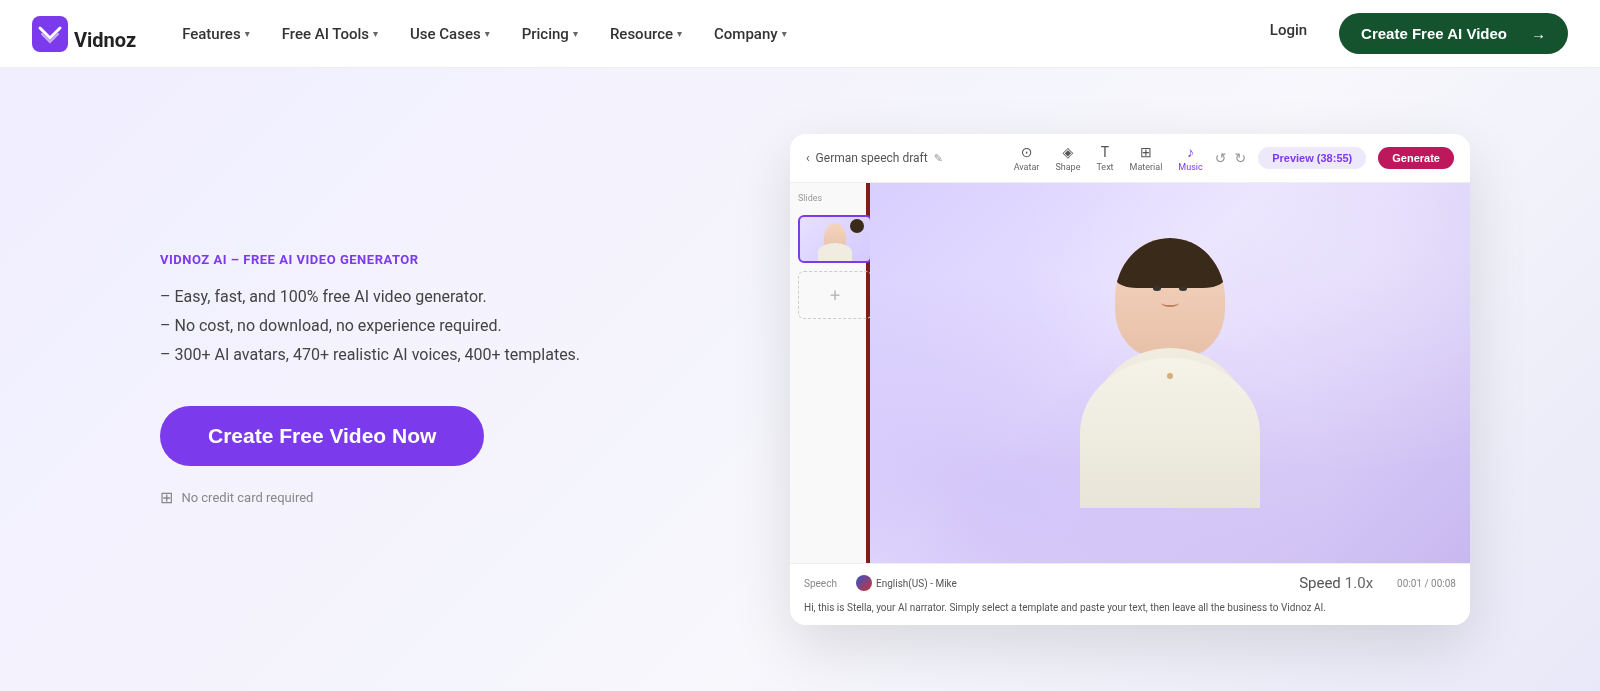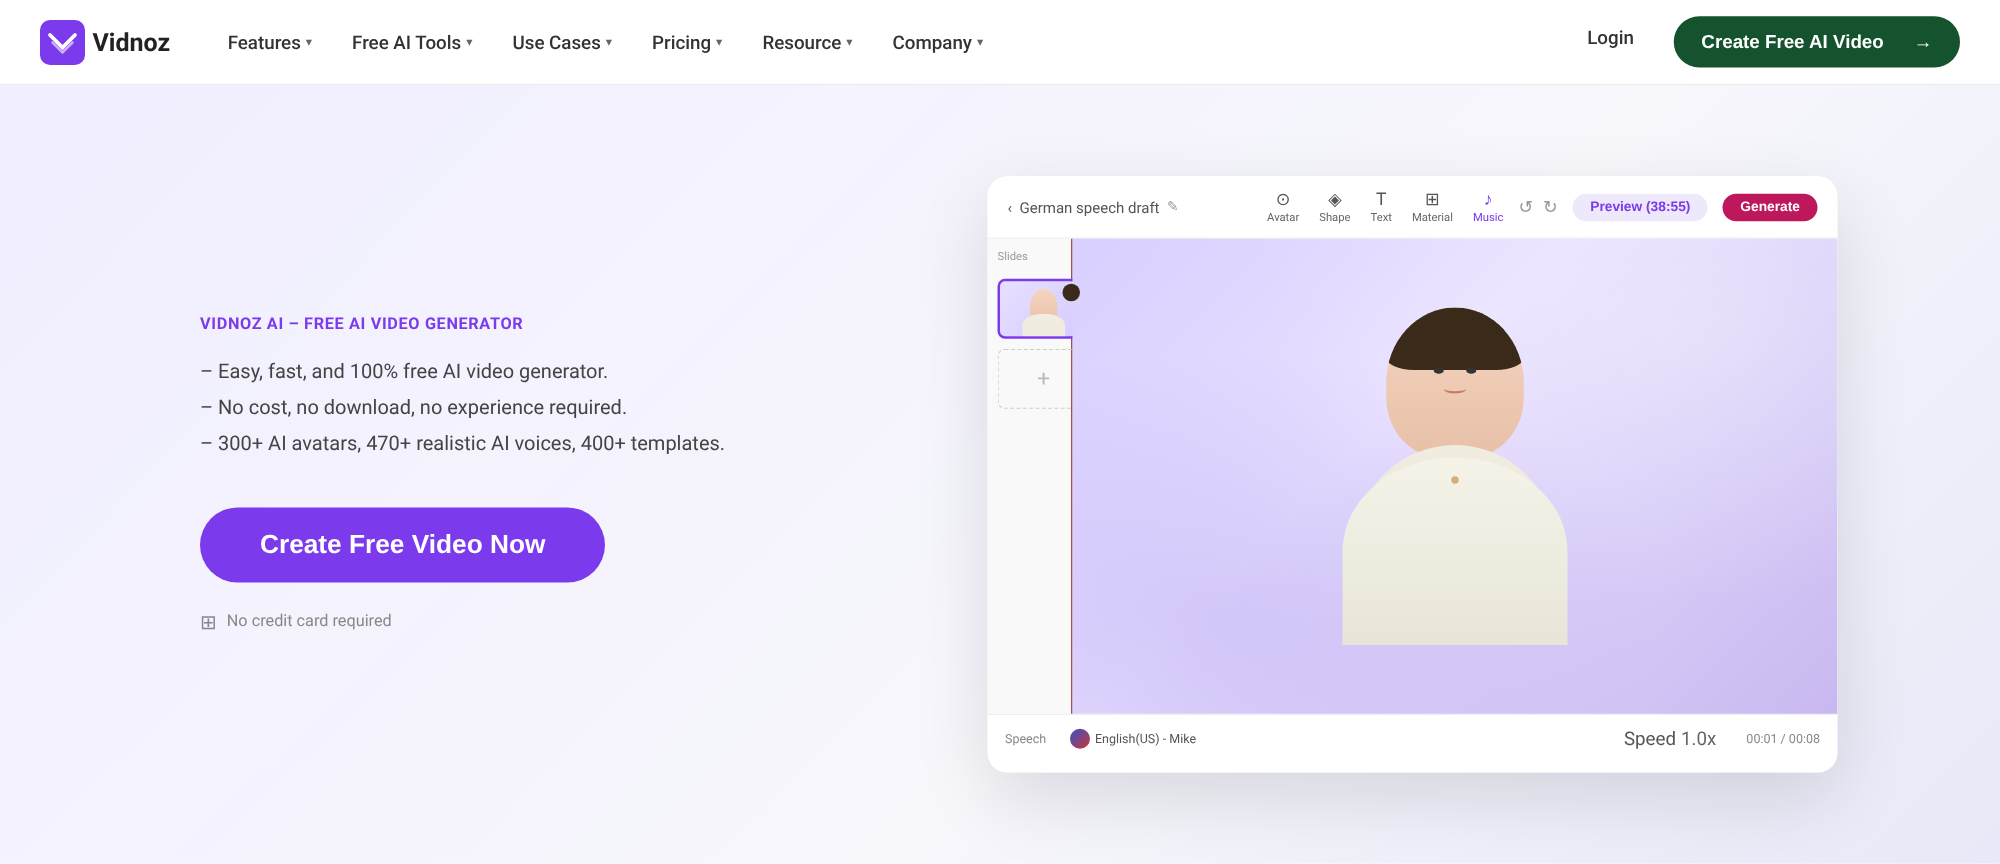--- a/index.html
+++ b/index.html
@@ -17,21 +17,21 @@
       height: 68px;
       display: flex;
       align-items: center;
       padding: 0 32px;
       position: sticky;
       top: 0;
       z-index: 100;
     }
     .nav-logo {
       display: flex;
-      align-items: center;
+      align-items: flex-end;
       gap: 6px;
       margin-right: 32px;
       text-decoration: none;
     }
     .logo-icon {
       width: 36px;
       height: 36px;
     }
     .logo-text {
       font-size: 20px;
@@ -228,23 +228,23 @@
       font-size: 11px;
       font-weight: 600;
       cursor: pointer;
     }
 
     .app-body {
       display: flex;
       height: 380px;
     }
     .slides-panel {
-      width: 68px;
+      width: 80px;
       background: #f9f9f9;
-      border-right: 1px solid #7f1d1d;
+      border-right: 4px solid #7f1d1d;
       padding: 10px 8px;
       display: flex;
       flex-direction: column;
       gap: 8px;
     }
     .slides-label {
       font-size: 9px;
       color: #999;
       margin-bottom: 4px;
     }
@@ -567,16 +567,17 @@
           <div class="speech-lang">
             <span class="flag-circle"></span>
             <span>English(US) - Mike</span>
           </div>
           <div class="speech-speed">
             <span>Speed</span>
             <span style="color:#666;margin-left:4px;">1.0x</span>
           </div>
           <div class="play-time">00:01 / 00:08</div>
         </div>
+        <div class="speech-text-area">Hi, this is Stella, your AI narrator. Simply select a template and paste your text, then leave all the business to Vidnoz AI.</div>
       </div>
     </div>
   </div>
 </section>
 
 </body></html>

